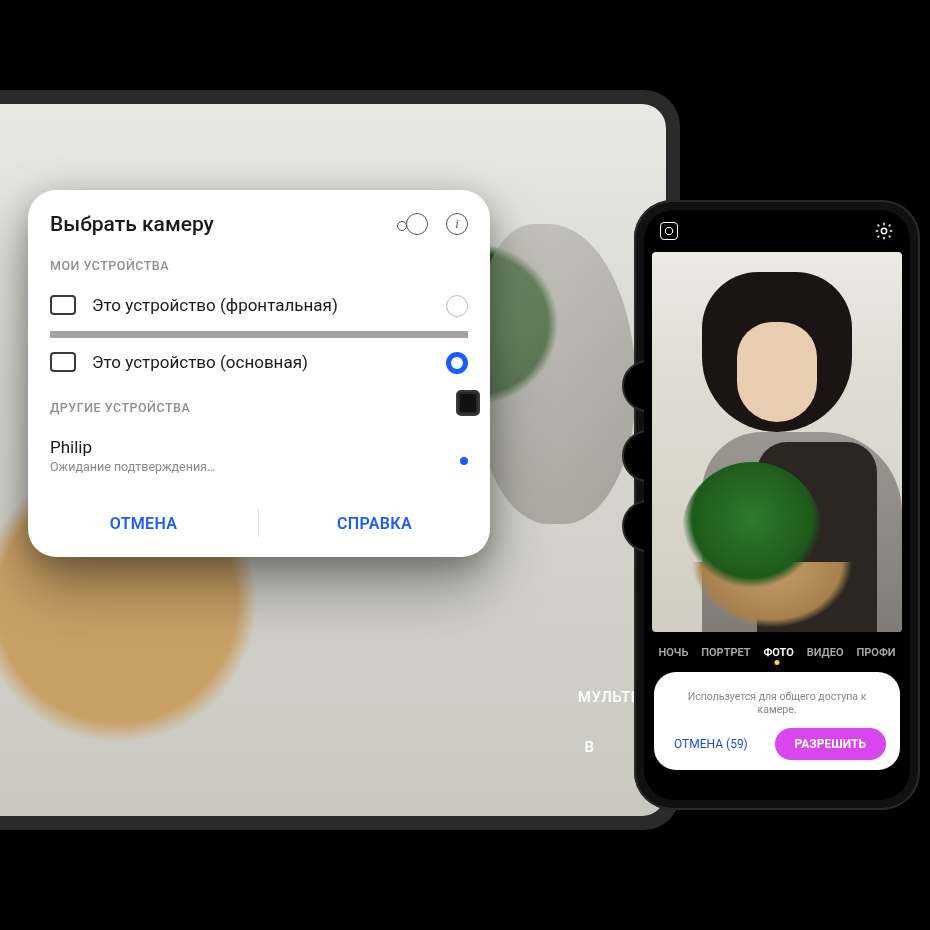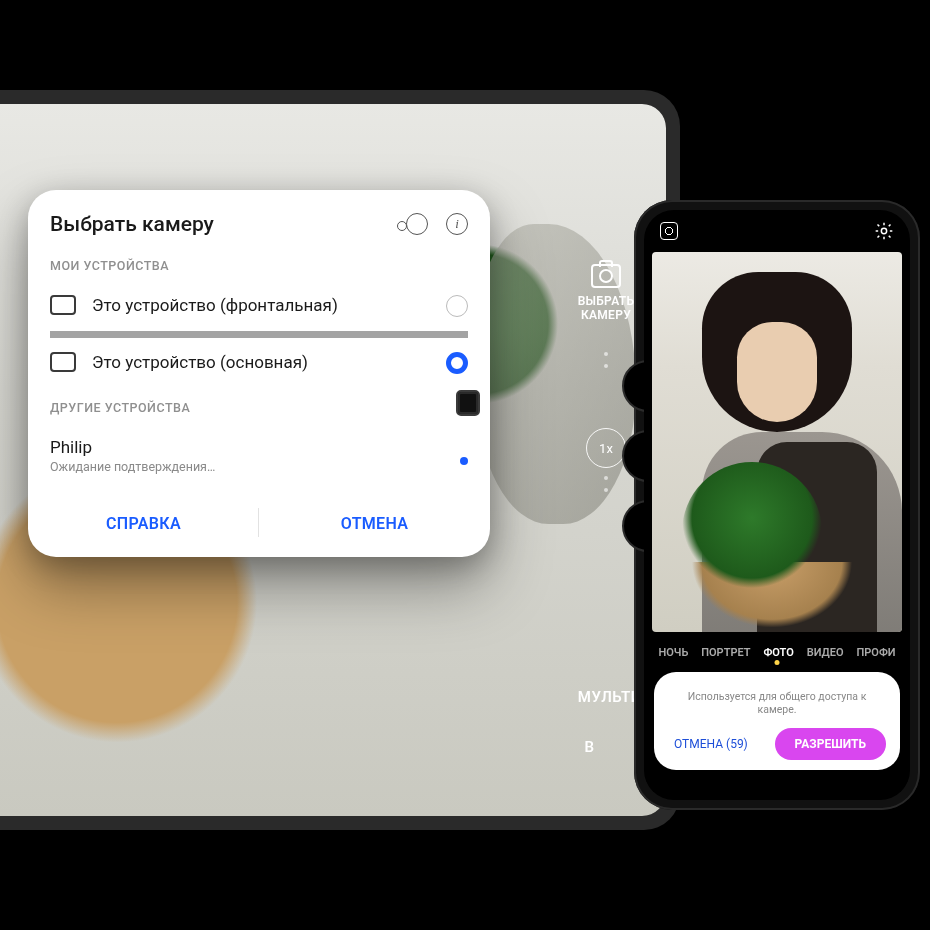--- a/index.html
+++ b/index.html
@@ -403,34 +403,20 @@
     border-radius: 18px;
   }
 </style>
 </head>
 <body>
 
 <div class="tablet">
   <div class="tablet-screen">
     <div class="tablet-photo"></div>
 
-    <div class="tablet-rightbar">
-      <div class="cam-select-pill">
-        <span class="camico"></span>
-        <span style="white-space:pre-line;">ВЫБРАТЬ
-КАМЕРУ</span>
-      </div>
-      <span class="zoom-trail-dot" style="margin-top:30px;"></span>
-      <span class="zoom-trail-dot"></span>
-      <div class="zoom-dot">
-        <span>1x</span>
-      </div>
-      <span class="zoom-trail-dot"></span>
-      <span class="zoom-trail-dot"></span>
-    </div>
 
     <div class="multi-label">МУЛЬТИ</div>
     <div class="b-label">В</div>
   </div>
 </div>
 
 <div class="dialog">
   <div class="dialog-header">
     <div class="dialog-title">Выбрать камеру</div>
     <div class="dialog-header-icons">
@@ -457,22 +443,22 @@
   <div class="device-row" style="align-items:center;">
     <span class="dev-ico phone"></span>
     <span style="flex:1">
       <div class="dev-label" style="font-size:17px;">Philip</div>
       <div class="dev-sub">Ожидание подтверждения…</div>
     </span>
     <span class="bluedot" style="margin-top:10px;"></span>
   </div>
 
   <div class="dialog-actions">
+    <div class="btn">ОТМЕНА</div>
     <div class="btn">СПРАВКА</div>
-    <div class="btn">ОТМЕНА</div>
   </div>
 </div>
 
 <div class="phone">
   <div class="phone-lenses">
     <div class="lens"></div>
     <div class="lens"></div>
     <div class="lens"></div>
   </div>
   <div class="phone-screen">

